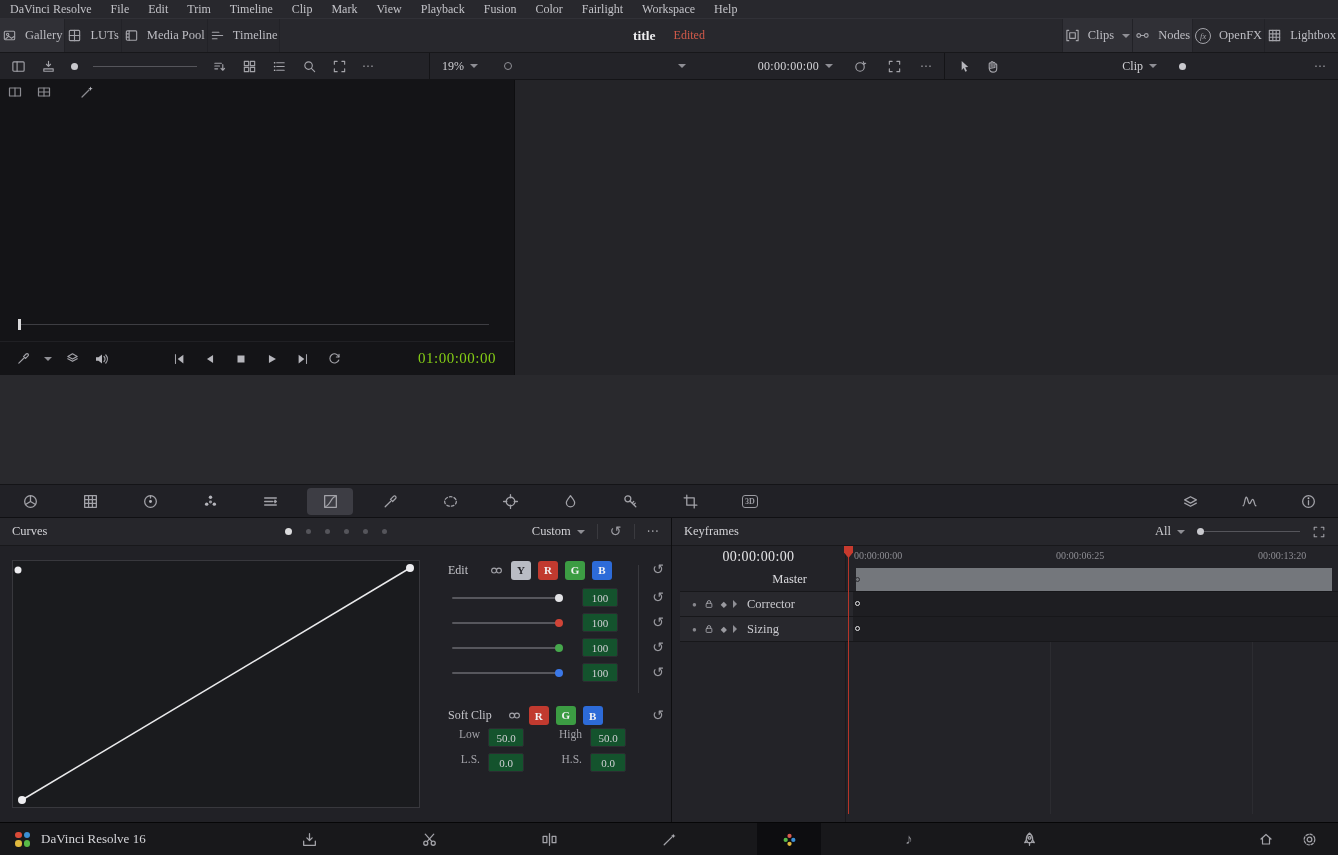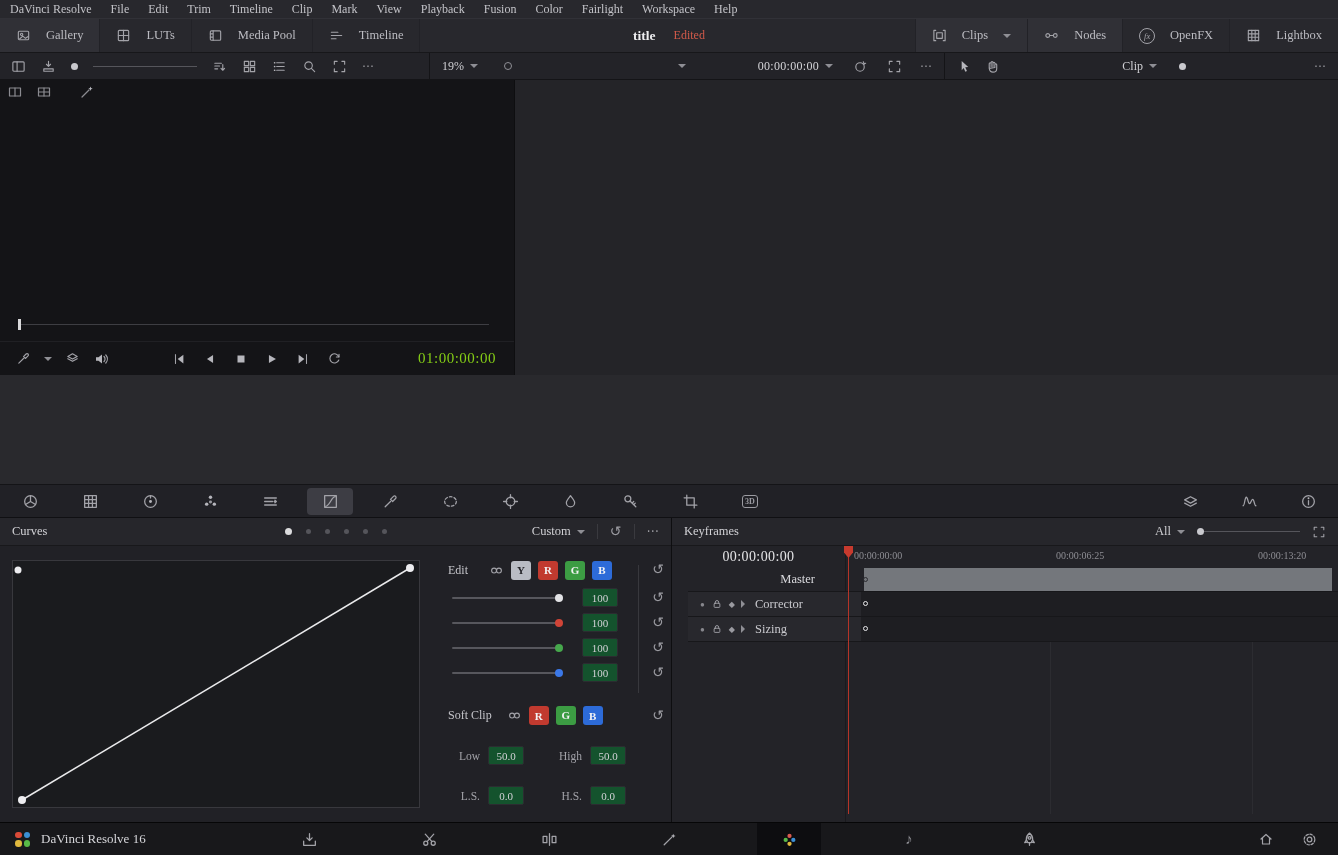--- a/index.html
+++ b/index.html
@@ -9,21 +9,21 @@
 svg.ic .f{fill:#b6b6bc;stroke:none}
 svg.ic.dim{stroke:#8b8b91}
 .g{color:#9a9aa0;line-height:1}
 .caret{width:0;height:0;border-left:4px solid transparent;border-right:4px solid transparent;border-top:4.5px solid #8f8f95}
 .caret-r{width:0;height:0;border-top:4px solid transparent;border-bottom:4px solid transparent;border-left:4.5px solid #8f8f95}
 
 .menubar{height:18px;background:#28282d;display:flex;align-items:center;padding:0 10px;gap:19px;font-size:12px;color:#c3c3c8}
 
 .topbar{position:relative;height:35px;background:#28282d;border-top:1px solid #313137;border-bottom:1px solid #17171a;display:flex;align-items:center;justify-content:space-between}
 .tb-group{display:flex;height:100%;align-items:center}
-.tb-btn{display:flex;align-items:center;gap:15px;height:100%;padding:0 16px;font-size:12.5px;color:#bcbcc2;border-right:1px solid #222227}
+.tb-btn{display:flex;align-items:center;gap:8px;height:100%;padding:0 2px;font-size:12.5px;color:#bcbcc2;border-right:1px solid #222227}
 .tb-group.right .tb-btn{border-right:none;border-left:1px solid #222227}
 .tb-btn.active{background:#303036}
 .tb-center{position:absolute;left:0;right:0;top:0;bottom:0;display:flex;align-items:center;justify-content:center;gap:18px;pointer-events:none}
 .proj-title{font-size:13.5px;font-weight:bold;color:#ededef}
 .proj-status{font-size:12px;color:#d15a4a}
 .fx-circle{width:16px;height:16px;border:1.2px solid #a3a3a9;border-radius:50%;display:flex;align-items:center;justify-content:center;font-size:8.5px;font-style:italic;color:#a3a3a9}
 
 .row3{height:27px;display:flex;background:#232328;border-bottom:1px solid #141417}
 .row3 section{display:flex;align-items:center;height:100%}
 .tools-gallery{width:430px;border-right:1px solid #141417;padding:0 11px;gap:15px}
@@ -81,33 +81,33 @@
 .chip.r{background:#c13a2f}
 .chip.g{background:#3c9c43}
 .chip.b{background:#2d6bd8}
 .slider-row{height:25px}
 .trk{position:relative;width:108px;height:2px;background:#57575d;margin-left:4px;border-radius:1px}
 .knob{position:absolute;right:-3px;top:-3px;width:8px;height:8px;border-radius:50%}
 .val-box{width:36px;height:19px;margin-left:22px;background:#14532d;border:1px solid #2c2c31;border-radius:2px;color:#d2d2d6;font-size:11px;display:flex;align-items:center;justify-content:center}
 .reset{margin-left:auto;font-size:14px;color:#9a9aa0;line-height:1}
 .v-div{position:absolute;left:190px;top:10px;height:128px;width:1px;background:#38383d}
 .soft-row{height:25px;margin-top:18px;gap:7px}
-.lh-row{height:25px;margin-top:15px;display:flex;align-items:center}
+.lh-row{height:25px;margin-top:0;display:flex;align-items:flex-start}
 .lh-row:first-of-type{margin-top:18px}
 .lh-lbl{width:32px;text-align:right;margin-right:8px;color:#a2a2a8;font-size:11.5px}
 .lh-lbl.hi{margin-left:26px}
 .lh-row .val-box{margin-left:0}
 
 .kf-body{position:relative;flex:1;background:#232328;overflow:hidden}
 .kf-colline{position:absolute;left:173px;top:0;bottom:0;width:1px;background:#1a1a1e}
 .kf-vline{position:absolute;top:22px;bottom:8px;width:1px;background:#2c2c31}
 .kf-ruler{position:absolute;left:0;right:0;top:0;height:22px}
 .kf-big-tc{position:absolute;left:0;width:173px;top:0;height:22px;display:flex;align-items:center;justify-content:center;font-size:14px;color:#e3e3e5;letter-spacing:.4px}
 .kf-ruler-lbl{position:absolute;top:4px;font-size:10px;color:#8e8e94}
-.kf-row{position:absolute;left:16px;right:0;border-bottom:1px solid #17171a;display:flex}
+.kf-row{position:absolute;left:8px;right:0;border-bottom:1px solid #17171a;display:flex}
 .kf-label{width:173px;display:flex;align-items:center;font-size:12.5px;color:#c9c9ce}
 .kf-label.master{justify-content:flex-end;padding-right:46px;color:#dadade}
 .kf-track{position:relative;flex:1}
 .master-bar{position:absolute;left:3px;right:6px;top:0;bottom:0;background:#74777c}
 .kf-mark{position:absolute;left:2px;top:50%;margin-top:-3px;width:5px;height:5px;border:1px solid #e8e8ea;border-radius:50%}
 .kf-icons{display:flex;align-items:center;gap:6px;padding-left:12px}
 .kf-dot{font-size:8px;color:#87878d}
 .kf-diamond{font-size:8px;color:#9a9aa0}
 .playhead-line{position:absolute;left:176px;top:0;height:268px;width:1px;background:#b53428}
 .playhead-head{position:absolute;left:172px;top:0;width:9px;height:12px;background:#c73a2e;clip-path:polygon(0 0,100% 0,100% 55%,50% 100%,0 55%)}

